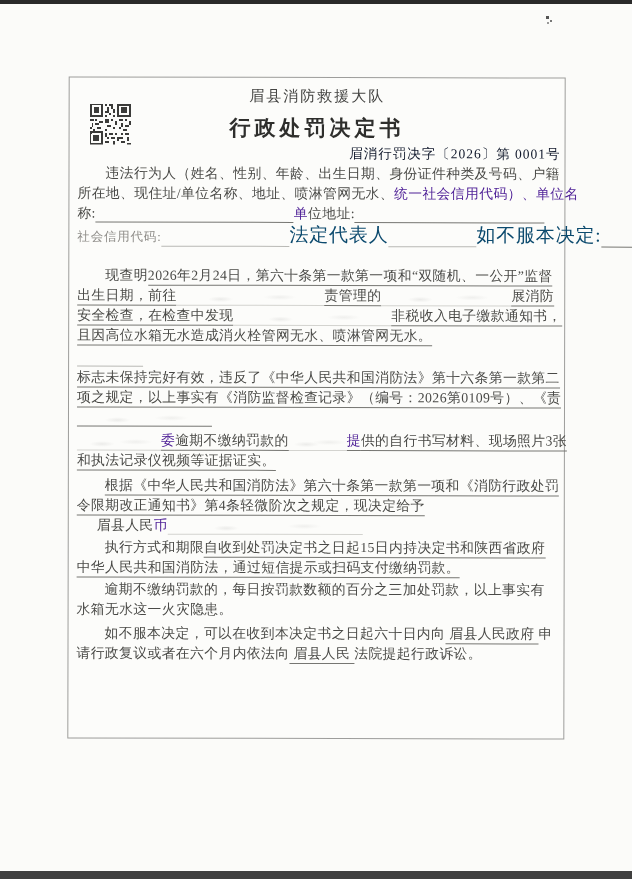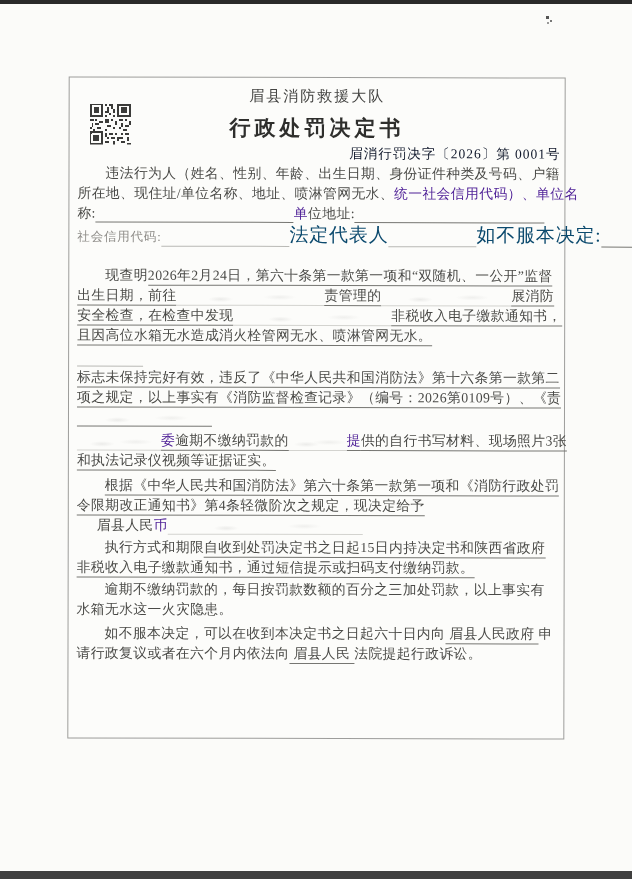--- a/index.html
+++ b/index.html
@@ -172,21 +172,21 @@
     </div>
 
     <div class="line" style="top:438px;padding-left:20px">
       <span class="t">眉县人民</span><span class="t faded">币</span><span class="redact" style="width:195px"></span>
     </div>
 
     <div class="line" style="top:460px;padding-left:28px">
       <span class="t">执行方式和期限</span><span class="u">自收到处罚决定书之日起15日内持决定书和陕西省政府</span>
     </div>
     <div class="line" style="top:480px">
-      <span class="u">非税收入电子缴款通知书，通过短信提示或扫码支付缴纳罚款。</span>
+      <span class="u">中华人民共和国消防法，通过短信提示或扫码支付缴纳罚款。</span>
     </div>
 
     <div class="line" style="top:502px;padding-left:28px">
       <span class="t">逾期不缴纳罚款的，每日按罚款数额的百分之三加处罚款，以上事实有</span>
     </div>
     <div class="line" style="top:522px">
       <span class="t">水箱无水这一火灾隐患。</span>
     </div>
 
     <div class="line" style="top:546px;padding-left:28px">

